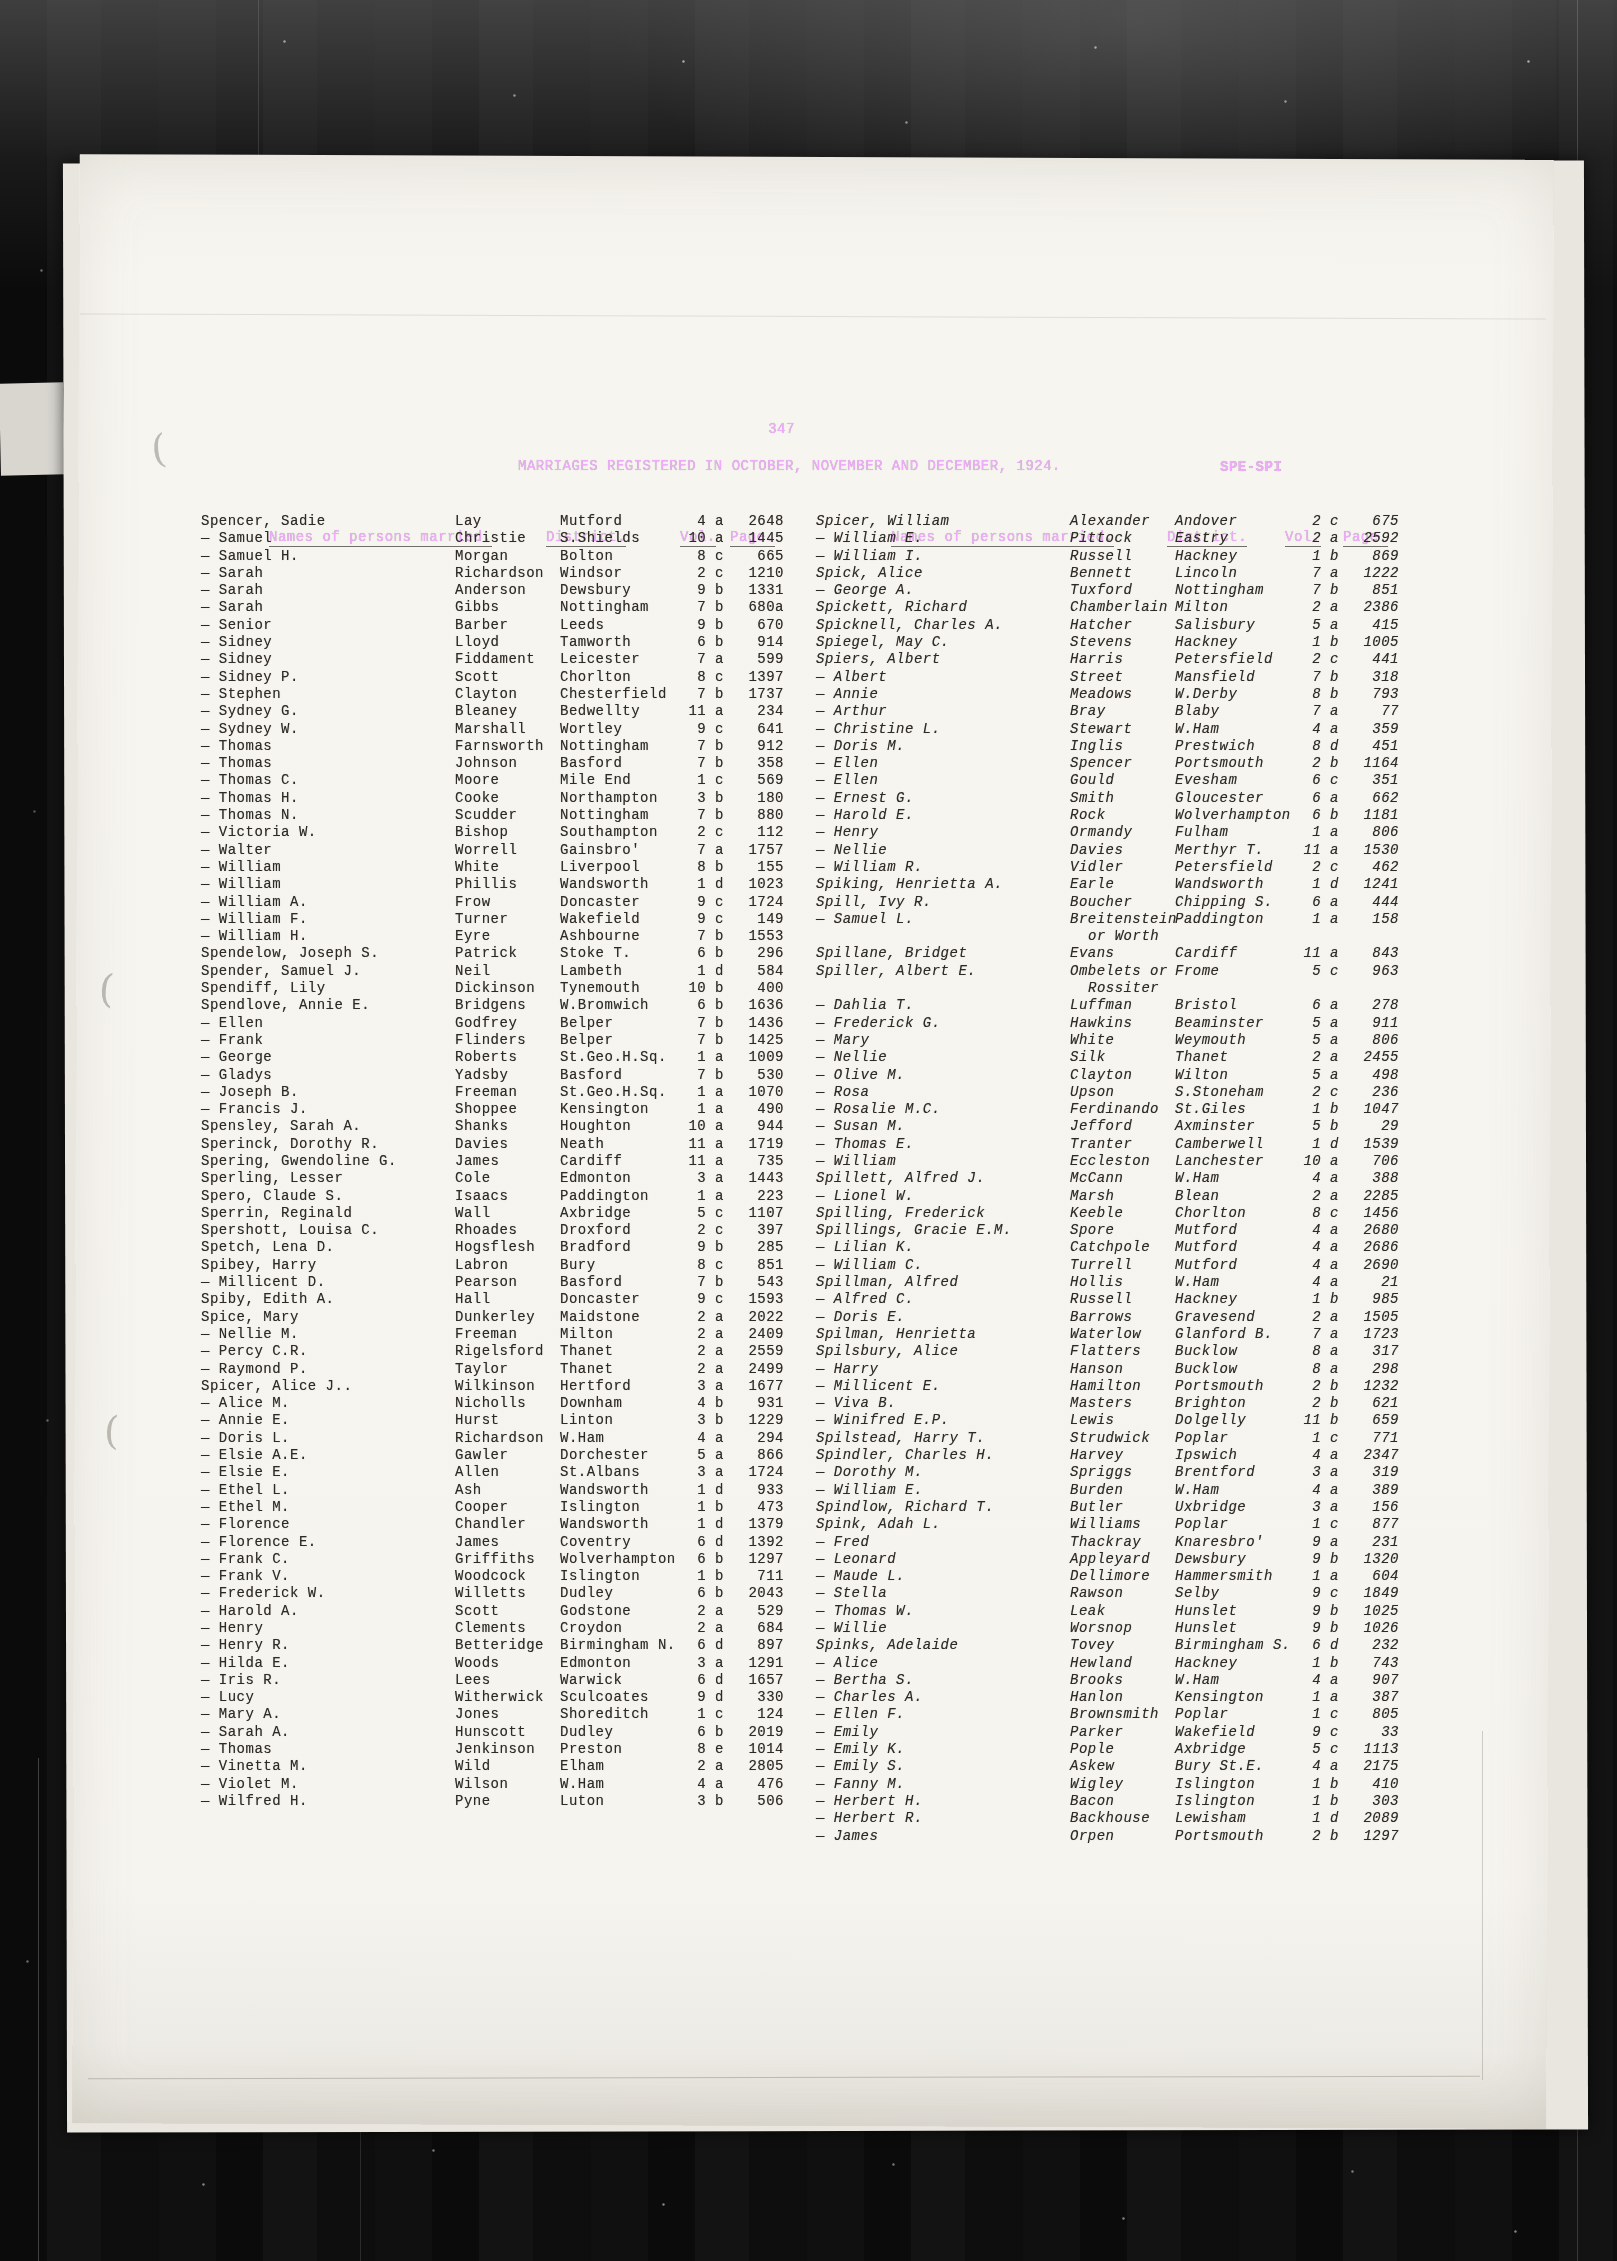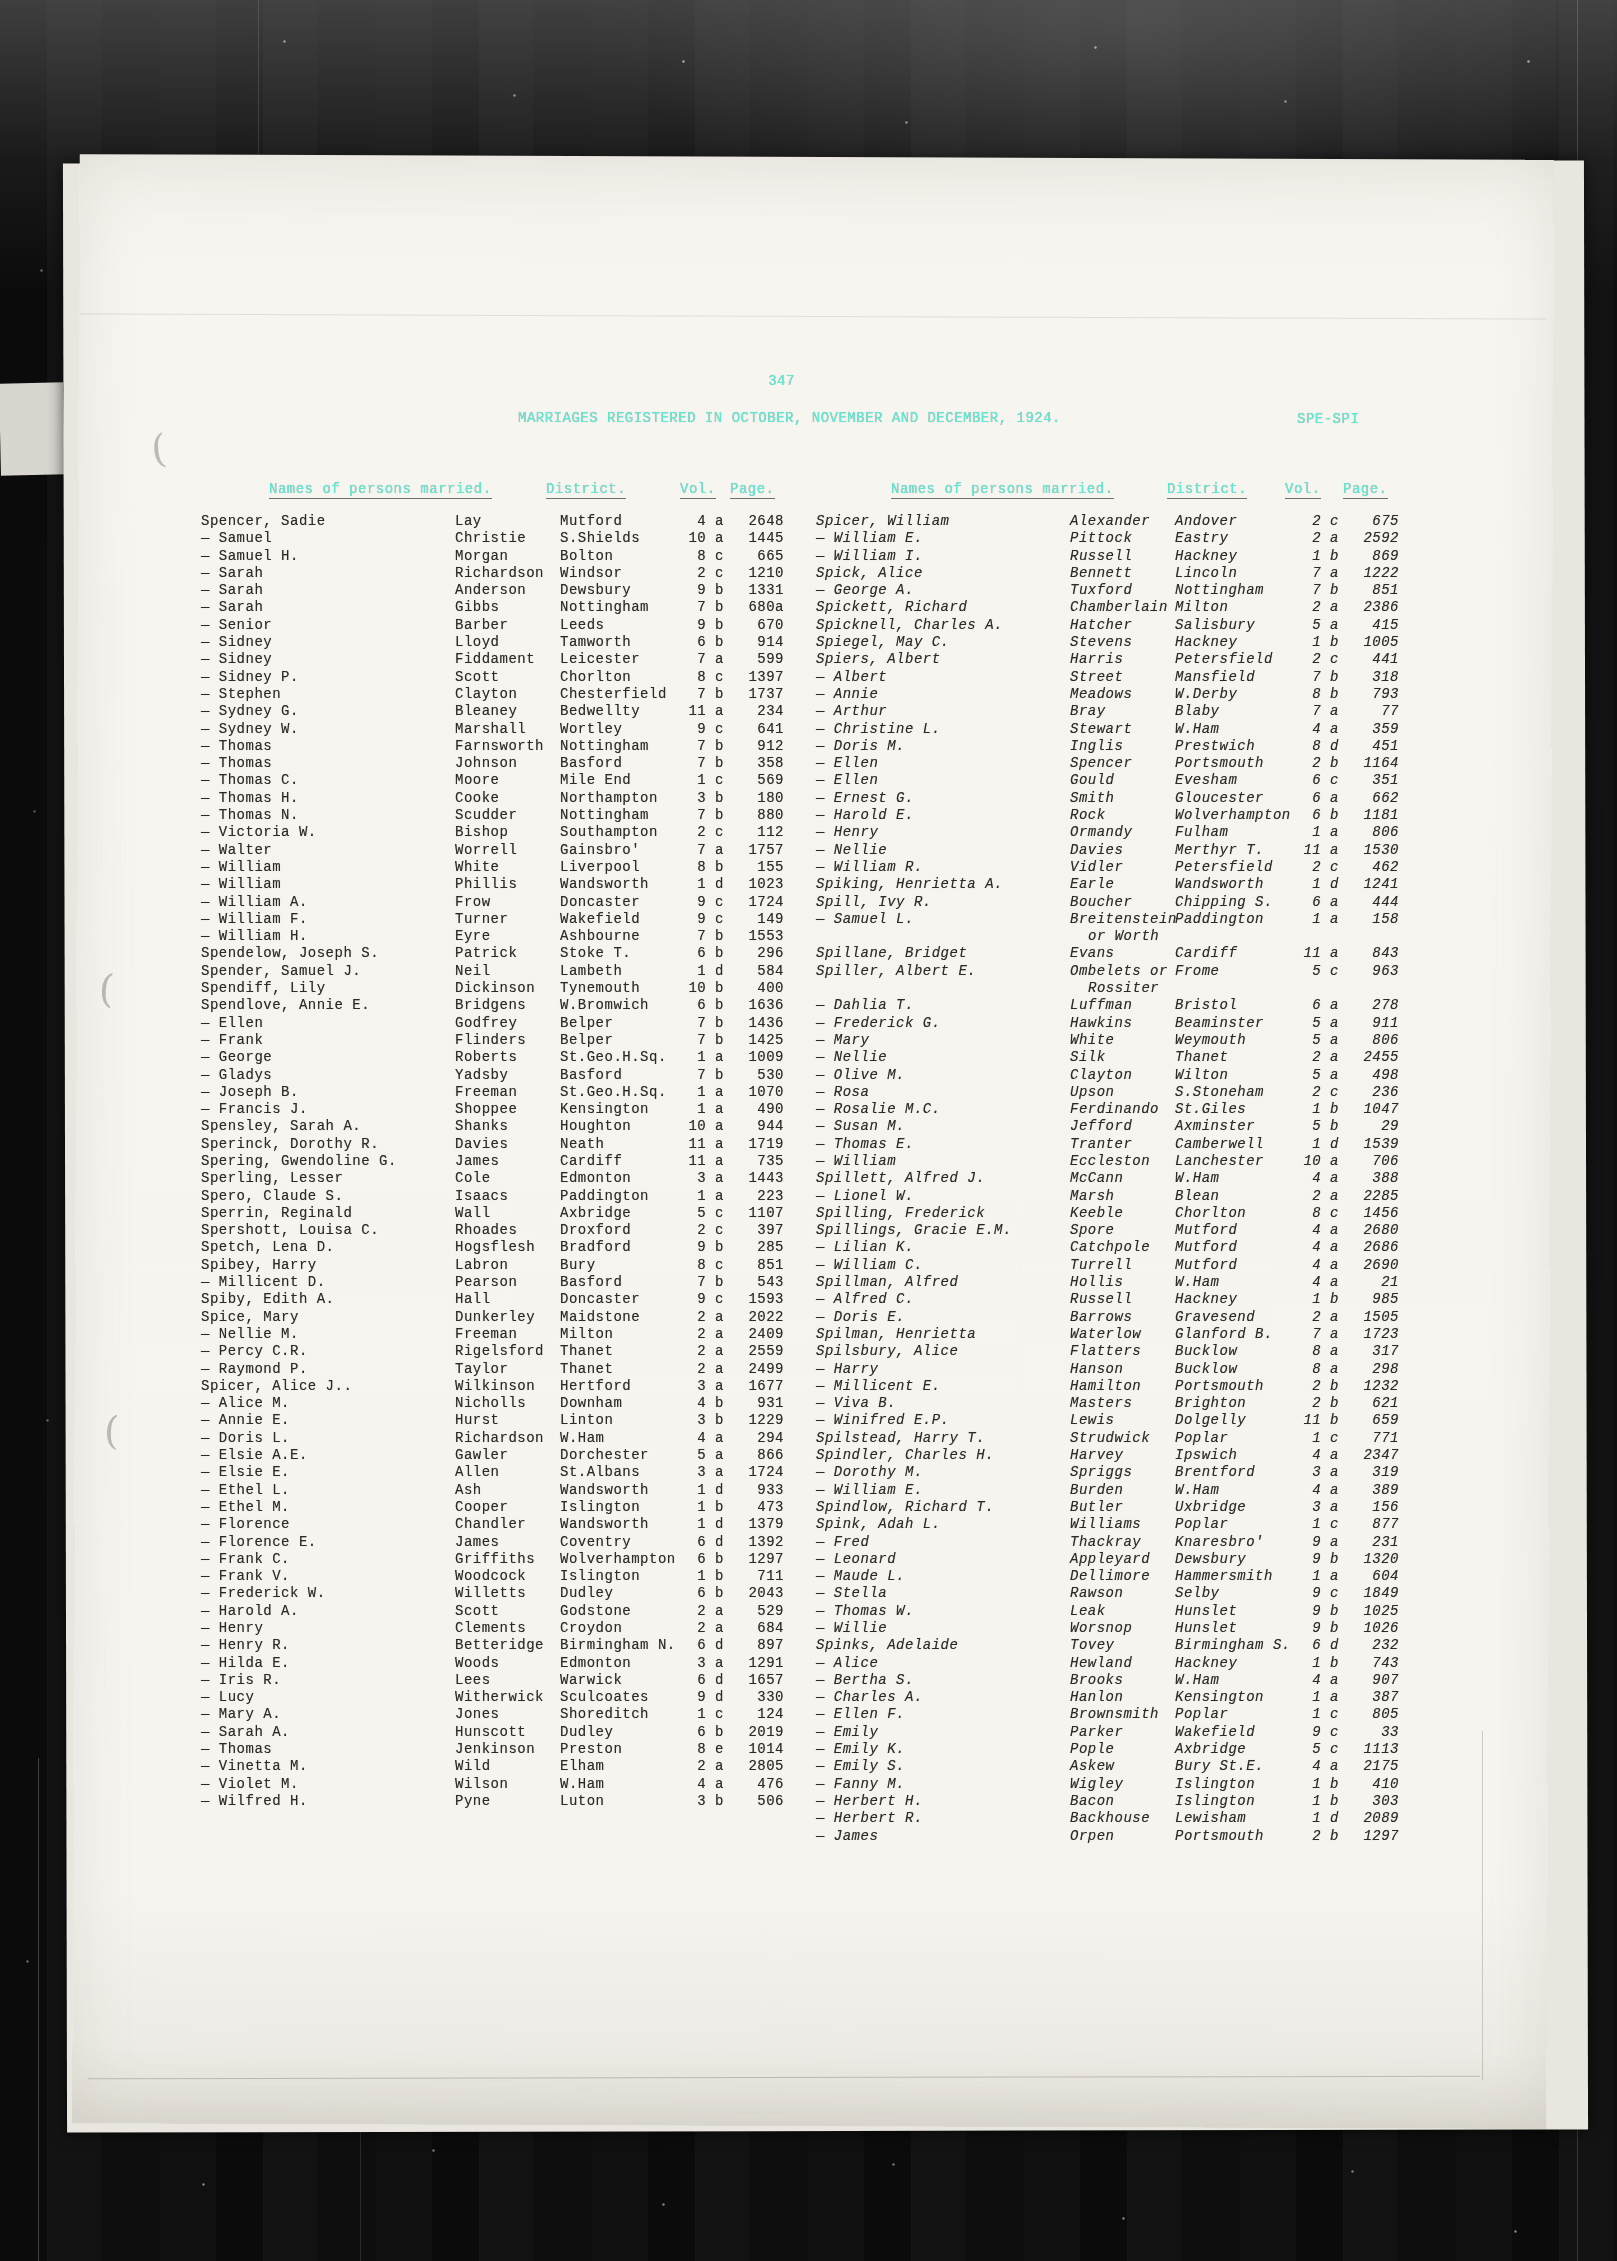--- a/index.html
+++ b/index.html
@@ -43,25 +43,25 @@
          transform:rotate(.22deg);box-shadow:inset 0 0 61px rgba(150,145,130,.18);}
   .crease1{position:absolute;left:80px;top:316px;width:1466px;height:1.4px;background:rgba(110,105,95,.16);transform:rotate(.2deg);}
   .crease2{position:absolute;left:88px;top:2077px;width:1392px;height:1.4px;background:rgba(90,86,78,.30);transform:rotate(-.1deg);}
   .edge-v{position:absolute;left:1482px;top:1731px;width:1.4px;height:349px;background:rgba(120,116,106,.32);}
   .tab{position:absolute;left:0;top:383px;width:64px;height:92px;background:#d8d6cf;transform:rotate(-1.2deg);}
   .pencil{position:absolute;color:rgba(80,76,68,.35);font-size:39px;font-family:"DejaVu Serif",serif;}
   .p1{left:151px;top:426px;transform:rotate(-6deg);}
   .p2{left:99px;top:966px;transform:rotate(4deg);}
   .p3{left:104px;top:1408px;transform:rotate(2deg);}
 
-  .typetext{position:absolute;color:#5eead4;letter-spacing:0.5px;font-size:14px;
-            text-shadow:0 0 0.7px rgba(46,43,37,.45);white-space:nowrap;}
+  .typetext{position:absolute;color:#f0abfc;letter-spacing:0.5px;font-size:14px;
+            text-shadow:0 0 0.7px rgba(46,43,37,.45);white-space:nowrap;margin-top:48px;}
   .page-number{left:741px;top:373px;width:81px;text-align:center;}
   .title{left:492px;top:410px;padding-left:26px;}
-  .range{left:1297px;top:411px;}
+  .range{left:1220px;top:411px;font-weight:bold;}
   .colhead{top:481px;}
   .h-ln{left:269px;} .h-ld{left:546px;} .h-lv{left:680px;} .h-lp{left:730px;}
   .h-rn{left:891px;} .h-rd{left:1167px;} .h-rv{left:1285px;} .h-rp{left:1343px;}
   .u{border-bottom:1.4px solid rgba(55,51,44,.7);padding-bottom:1.4px;}
 
   .list{position:absolute;top:513px;font-size:14px;color:#2e2b25;letter-spacing:0.5px;
         text-shadow:0 0 0.7px rgba(46,43,37,.45);}
   #left-list{left:201px;} #right-list{left:816px;font-style:italic;}
   .row{display:flex;height:17.3px;line-height:17.3px;white-space:nowrap;}
   .c-name{width:254px;flex:0 0 auto;overflow:visible;}

